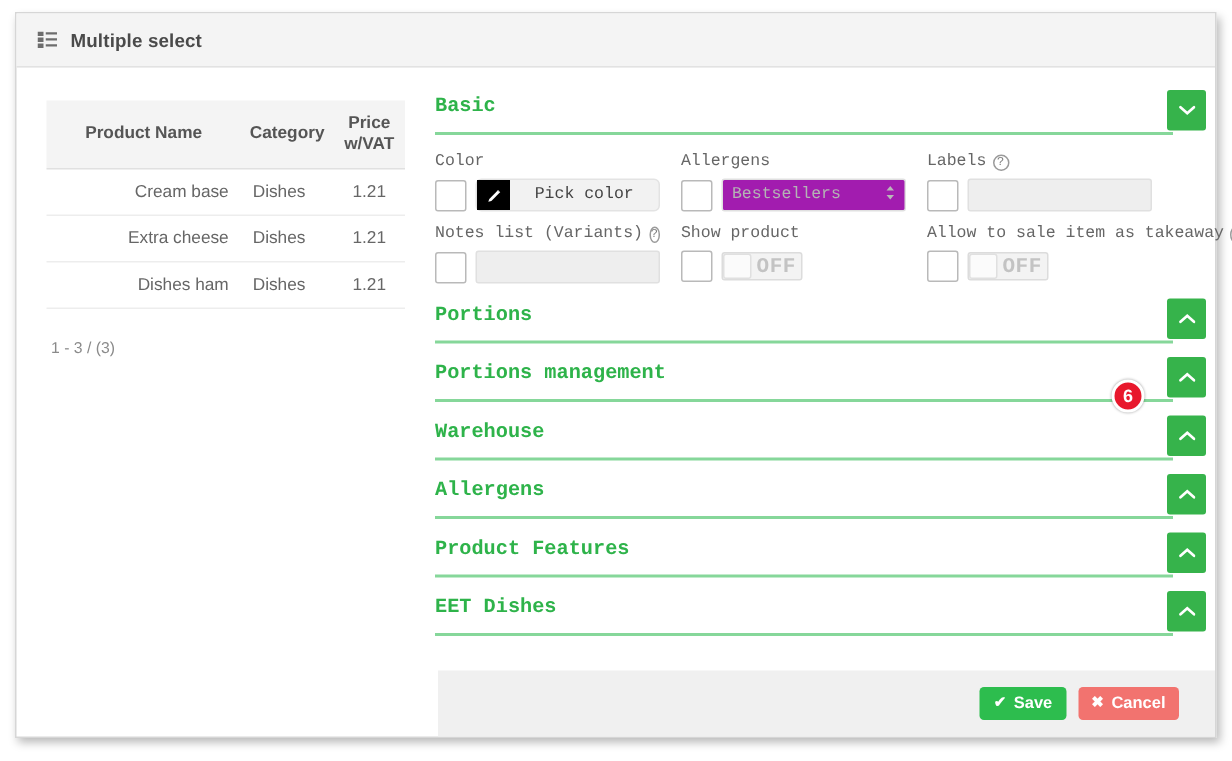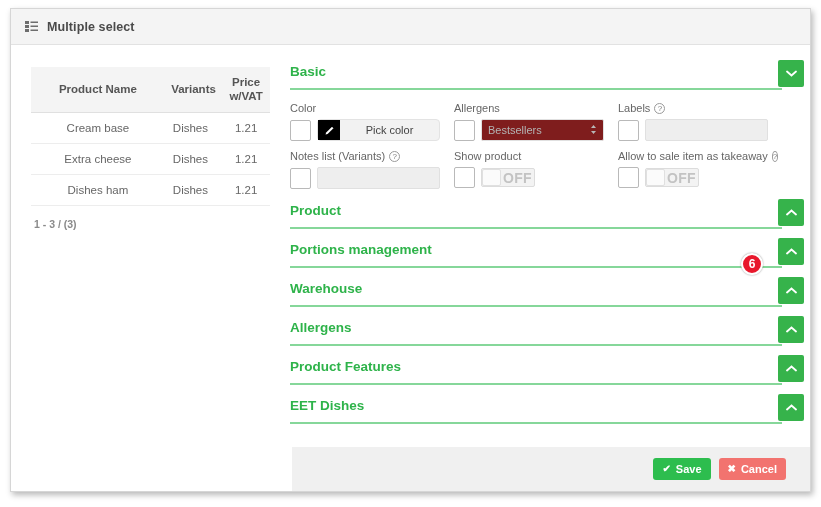--- a/index.html
+++ b/index.html
@@ -47,28 +47,28 @@
     line-height: 1.25;
   }
   table.grid th.c-name { text-align: center; width: 56%; }
   table.grid th.c-cat  { text-align: center; width: 24%; }
   table.grid th.c-price{ text-align: center; width: 20%; }
   table.grid td {
     font-size: 11.5px; color: #666;
     padding: 9px 8px;
     border-bottom: 1px solid #ededed;
   }
-  table.grid td.c-name { text-align: center; }
+  table.grid td.c-name { text-align: right; }
   table.grid td.c-cat  { text-align: left; }
   table.grid td.c-price{ text-align: center; }
-  .pager { font-size: 10.5px; color: #8a8a8a; margin-top: 12px; padding-left: 3px; font-weight: bold; }
+  .pager { font-size: 10.5px; color: #8a8a8a; margin-top: 20px; padding-left: 3px; }
 
   
   .sections { padding: 18px 28px 0 8px; }
-  .section { position: relative; margin-bottom: 0px; }
+  .section { position: relative; margin-bottom: 0px; font-family: Liberation Mono, monospace; }
   .sec-head {
     position: relative;
     height: 27px;
     border-bottom: 2px solid #86d79a;
     display: flex; align-items: flex-start;
   }
   .sec-title {
     font-size: 13.5px; font-weight: bold; color: #2eb34a;
     line-height: 18px;
   }
@@ -112,21 +112,21 @@
   .swatch {
     width: 22px; height: 20px; background: #000;
     display:flex; align-items:center; justify-content:center;
     flex: 0 0 22px;
   }
   .pickcolor .pclabel {
     flex: 1; text-align: center; font-size: 11px; color: #444;
   }
   .sel {
     height: 22px; flex: 1;
-    background: #7f1d1d; border: 1px solid #e0e0e0; border-radius: 2px;
+    background: #a21caf; border: 1px solid #e0e0e0; border-radius: 2px;
     display: flex; align-items: center; padding: 0 6px;
     font-size: 11px; color: #b4b4b4;
     cursor: not-allowed;
   }
   .sel .seltxt { flex: 1; }
   .txt {
     height: 22px; flex: 1;
     background: #eeeeee; border: 1px solid #e0e0e0; border-radius: 2px;
     cursor: text;
   }
@@ -200,21 +200,21 @@
     <span class="title">Multiple select</span>
   </div>
 
   <div class="body">
 
     <div class="left-pane">
       <table class="grid">
         <thead>
           <tr>
             <th class="c-name">Product Name</th>
-            <th class="c-cat">Variants</th>
+            <th class="c-cat">Category</th>
             <th class="c-price">
               <span>Price</span><br>
               <span>w/VAT</span>
             </th>
           </tr>
         </thead>
         <tbody>
           <tr>
             <td class="c-name">Cream base</td>
             <td class="c-cat">Dishes</td>
@@ -341,21 +341,21 @@
                   </span>
                 </div>
               </div>
 
             </div>
           </div>
         </div>
 
         <div class="section">
           <div class="sec-head">
-            <span class="sec-title">Product</span>
+            <span class="sec-title">Portions</span>
             <span class="sec-btn">
               <span>
                 <svg class="chev" width="11" height="7" viewBox="0 0 11 7">
                   <path d="M1 5.5 L5.5 1.5 L10 5.5" stroke="#ffffff" stroke-width="1.8" fill="none" stroke-linecap="round"></path>
                 </svg>
               </span>
             </span>
           </div>
           <div class="sec-gap"></div>
         </div>

